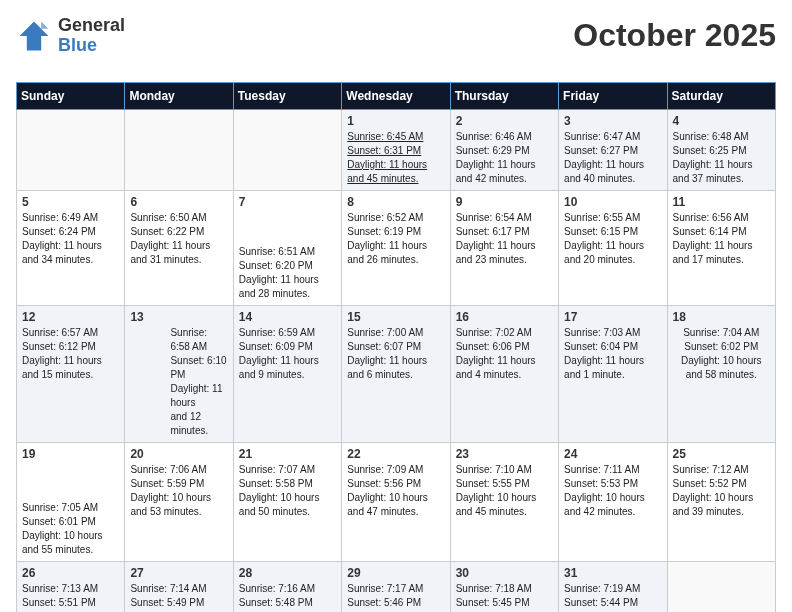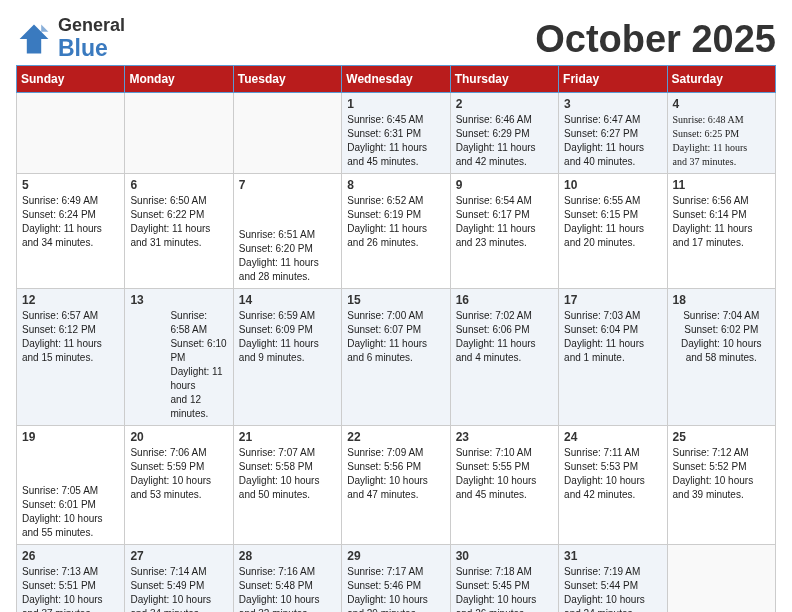--- a/index.html
+++ b/index.html
@@ -6,66 +6,66 @@
     body {
       font-family: Arial, sans-serif;
       background: #fff;
       width: 792px;
       min-height: 612px;
       padding: 16px;
     }
     .header {
       display: flex;
       justify-content: space-between;
-      align-items: flex-end;
-      margin-bottom: 4px;
+      align-items: center;
+      margin-bottom: 26px;
     }
     .logo {
       display: flex;
       align-items: center;
       gap: 6px;
     }
     .logo-text {
       display: flex;
       flex-direction: column;
       line-height: 1.1;
     }
     .logo-general {
       font-size: 18px;
       font-weight: bold;
       color: #333;
     }
     .logo-blue {
-      font-size: 23px;
+      font-size: 18px;
       font-weight: bold;
       color: #3a7abf;
     }
     .logo-icon {
       width: 36px;
       height: 36px;
     }
     .title-block {
       text-align: right;
     }
     .month-title {
-      font-size: 38px;
+      font-size: 32px;
       font-weight: bold;
       color: #333;
     }
     .location {
       font-size: 14px;
       color: #555;
     }
     table {
       width: 100%;
       border-collapse: collapse;
       table-layout: fixed;
     }
     thead tr th {
-      background: #b91c1c;
+      background: #0f172a;
       color: #fff;
       font-size: 12px;
       font-weight: bold;
       padding: 6px 4px;
       text-align: left;
       border: 1px solid #5a9ad4;
     }
     tbody tr td {
       border: 1px solid #ccc;
       vertical-align: top;
@@ -126,42 +126,42 @@
         <th>Saturday</th>
       </tr>
   </thead>
   <tbody id="calendar-body">
   <tr>
         <td class="empty-cell"></td>
         <td class="empty-cell"></td>
         <td class="empty-cell"></td>
         <td>
           <span class="day-number">1</span>
-          <div class="day-info" style="white-space: pre-line;">Sunrise: 6:45 AM
+          <div class="day-info" style="white-space: pre-line; text-decoration: underline;">Sunrise: 6:45 AM
 Sunset: 6:31 PM
 Daylight: 11 hours
 and 45 minutes.</div>
         </td>
         <td>
           <span class="day-number">2</span>
           <div class="day-info" style="white-space: pre-line;">Sunrise: 6:46 AM
 Sunset: 6:29 PM
 Daylight: 11 hours
 and 42 minutes.</div>
         </td>
         <td>
           <span class="day-number">3</span>
           <div class="day-info" style="white-space: pre-line;">Sunrise: 6:47 AM
 Sunset: 6:27 PM
 Daylight: 11 hours
 and 40 minutes.</div>
         </td>
         <td>
           <span class="day-number">4</span>
-          <div class="day-info" style="white-space: pre-line; font-family: Liberation Serif, serif;">Sunrise: 6:48 AM
+          <div class="day-info" style="white-space: pre-line;">Sunrise: 6:48 AM
 Sunset: 6:25 PM
 Daylight: 11 hours
 and 37 minutes.</div>
         </td>
       </tr>
       <tr>
         <td>
           <span class="day-number">5</span>
           <div class="day-info" style="white-space: pre-line;">Sunrise: 6:49 AM
 Sunset: 6:24 PM

